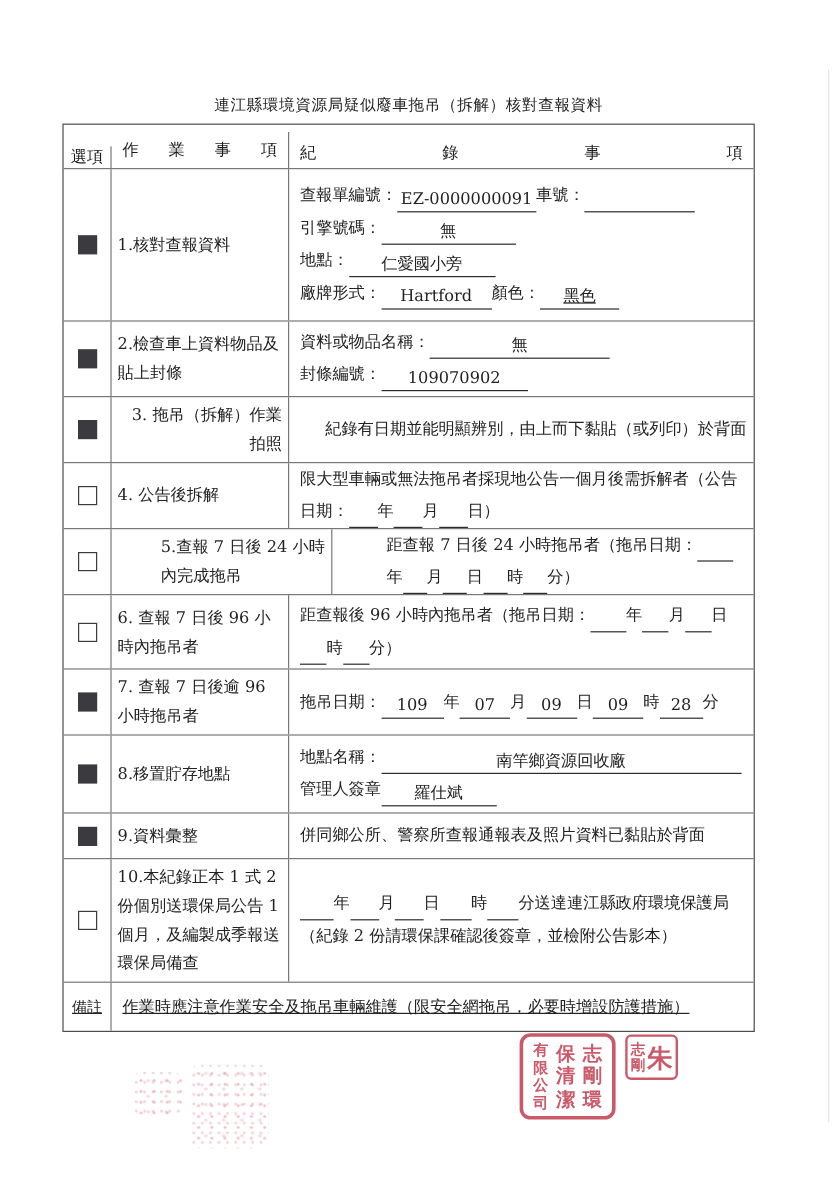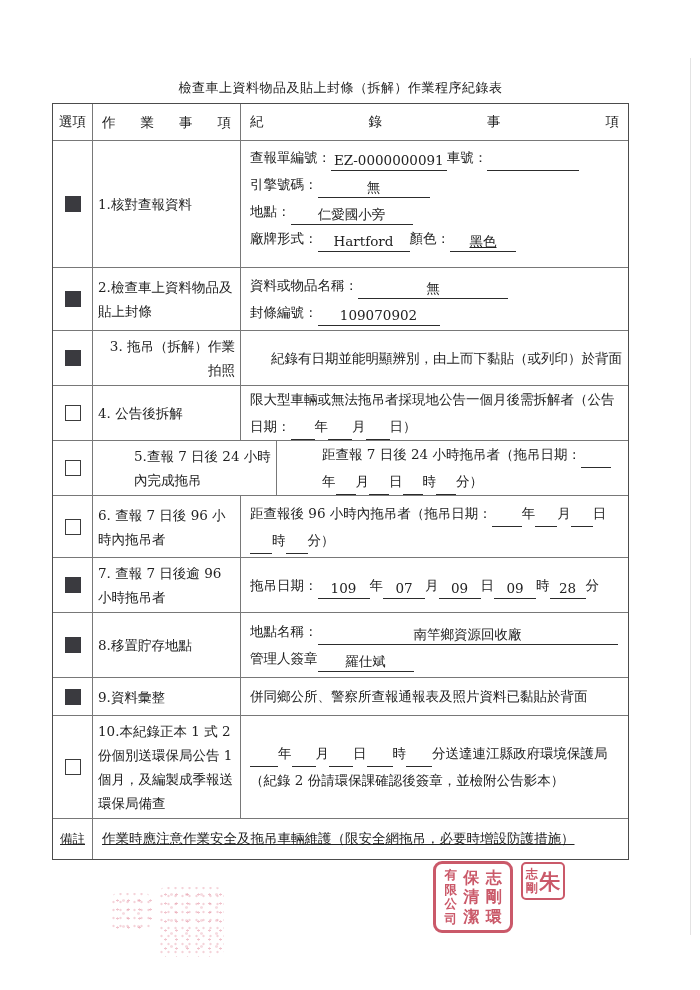--- a/index.html
+++ b/index.html
@@ -17,21 +17,21 @@
     border:1.5px solid #4c4c4c;box-sizing:border-box;background:#fff;
   }
   .t-row{display:flex;border-bottom:1px solid #787878;box-sizing:border-box;}
   .t-row:last-child{border-bottom:none;text-decoration:underline;}
   .c1{flex:0 0 40px;border-right:1px solid #787878;display:flex;align-items:center;
       justify-content:center;box-sizing:border-box;font-size:12.5px;}
   .c2{flex:0 0 148px;border-right:1px solid #787878;display:flex;align-items:center;
       padding:3px 5px;box-sizing:border-box;font-size:13.5px;line-height:24px;}
   .c3{flex:1;padding:3px 6px 3px 9px;box-sizing:border-box;font-size:13.5px;
       display:flex;flex-direction:column;justify-content:center;}
-  .c3.even{justify-content:flex-start;}
+  .c3.even{justify-content:center;}
   .cmerge{flex:1;padding:3px 6px 3px 9px;box-sizing:border-box;font-size:13.5px;
       display:flex;align-items:center;}
   .hcell{font-size:13.5px;color:#1c1c1c;}
   .spread{display:flex;align-items:center;justify-content:space-between;
       padding:3px 9px;box-sizing:border-box;}
   .line{line-height:27px;}
   .seg{white-space:pre-wrap;}
   .fill{display:inline-block;border-bottom:1px solid #2c2c2c;text-align:center;
       padding:0 3px;box-sizing:border-box;line-height:20px;vertical-align:bottom;}
   .checkbox{width:16px;height:16px;box-sizing:border-box;}
@@ -57,24 +57,24 @@
       background-size:11px 9px,15px 13px,7px 8px;
       background-position:2px 3px,6px 1px,0 5px;}
   .faint-stamp.small{left:110px;top:893px;width:42px;height:36px;}
   .faint-stamp.large{left:158px;top:887px;width:66px;height:70px;}
   .scan-edge{position:absolute;left:690px;top:58px;width:1px;height:877px;
       background:#e3e3e3;}
 </style>
 </head>
 <body>
 
-<div class="page-title">檢查車上資料物品及貼上封條（拆解）作業程序紀錄表</div>
+<div class="page-title">連江縣環境資源局疑似廢車拖吊（拆解）核對查報資料</div>
 
 <div class="form-table">
-    <div class="t-row" style="height: 37px;">
+    <div class="t-row" style="height: 37px; align-items: flex-end;">
       <div class="c1 hcell">選項</div>
       <div class="c2 hcell spread">
         <span>作</span>
         <span>業</span>
         <span>事</span>
         <span>項</span>
       </div>
       <div class="hcell spread" style="flex: 1 1 0%;">
         <span>紀</span>
         <span>錄</span>

